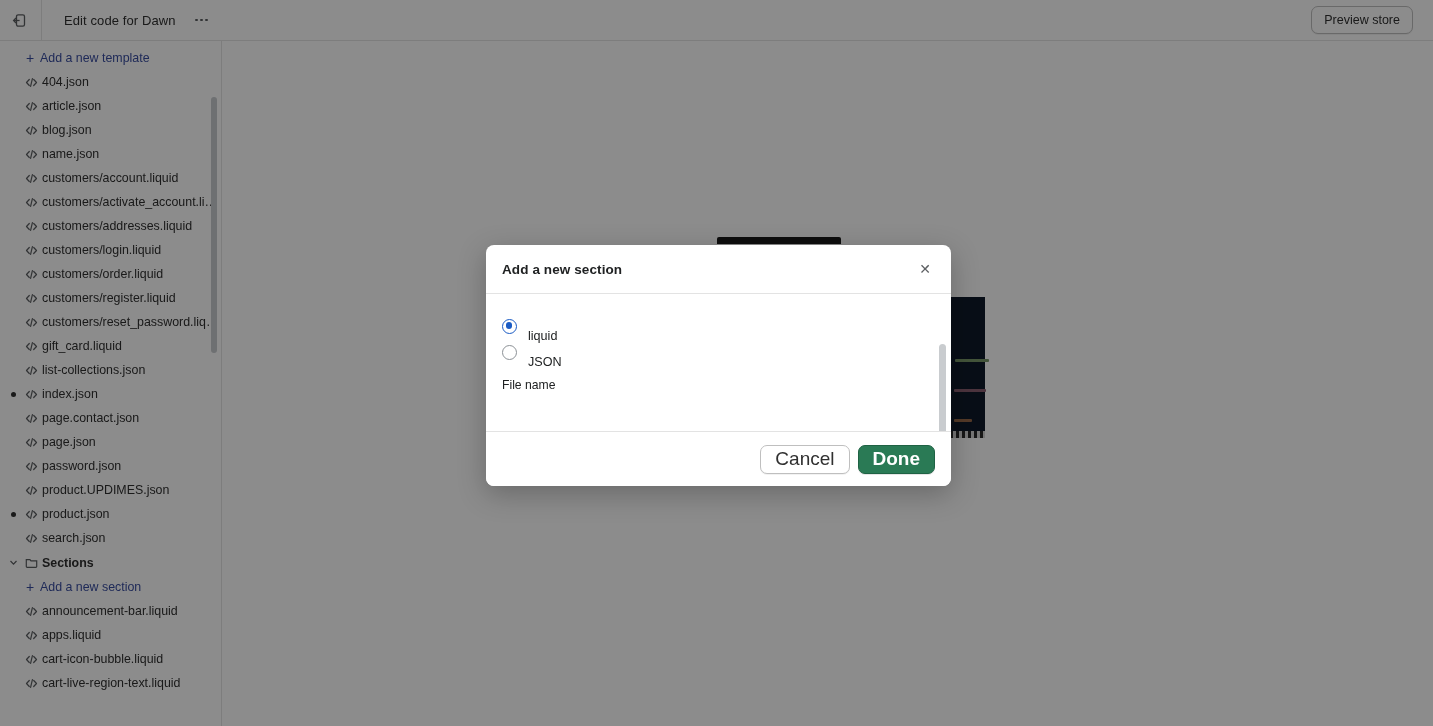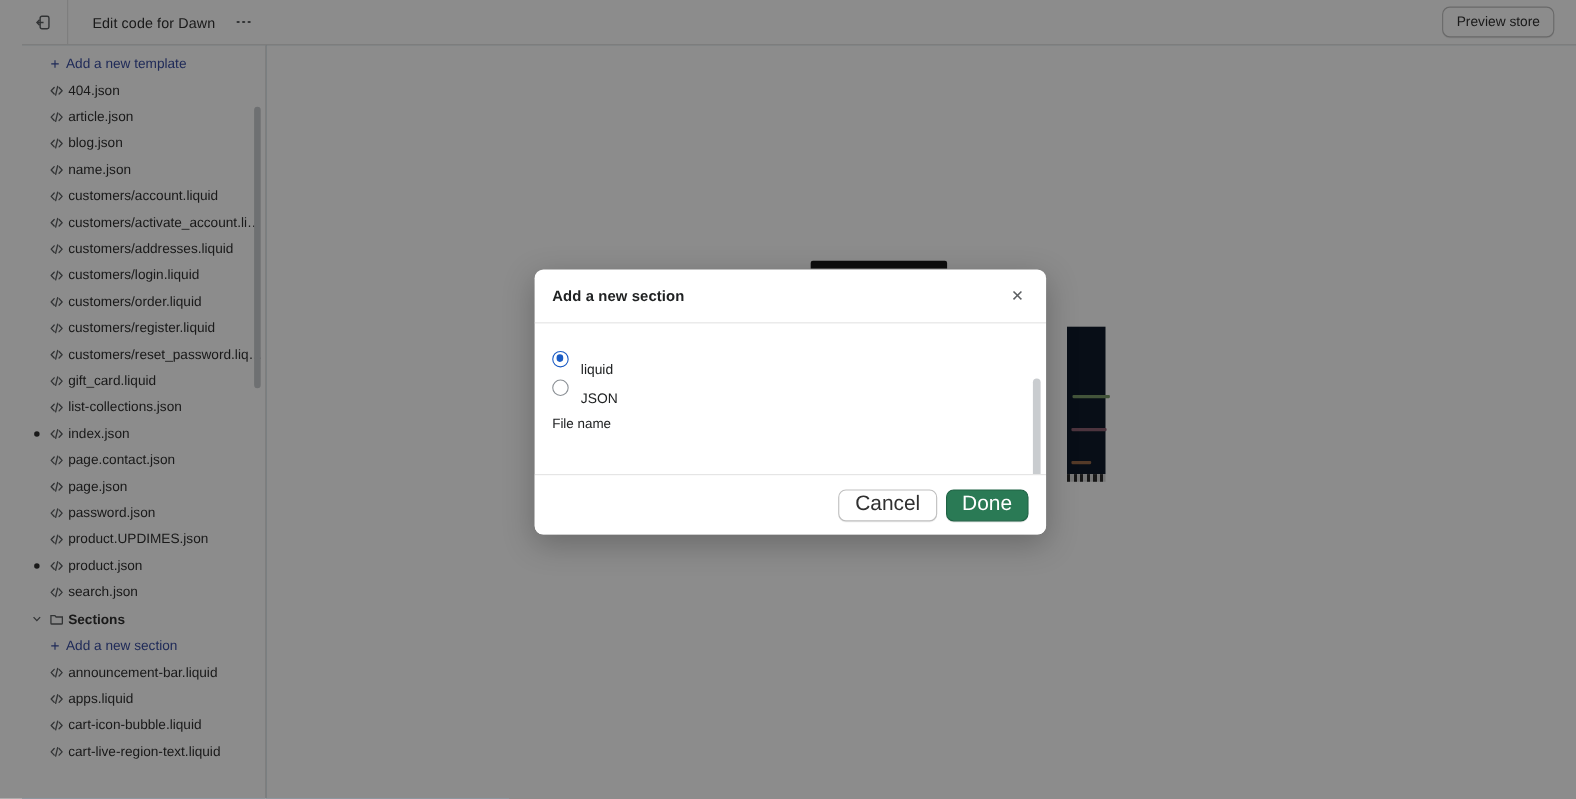--- a/index.html
+++ b/index.html
@@ -10,21 +10,20 @@
     overflow: hidden;
     font-family: "Liberation Sans", sans-serif;
     background: #ffffff;
   }
 
   
   #app {
     position: absolute;
     inset: 0;
     background: #0c4a6e;
-    margin-left: 20px;
   }
 
   
   .topbar {
     position: absolute;
     top: 0; left: 0; right: 0;
     height: 41px;
     background: #ffffff;
     border-bottom: 1px solid #e3e3e3;
     display: flex;
@@ -335,20 +334,21 @@
     background: #ffffff;
     color: #303030;
     border: 1px solid #bfbfbf;
     box-shadow: 0 1px 0 rgba(0,0,0,0.05);
   }
   .btn-done {
     background: #2a7a55;
     color: #ffffff;
     border: 1px solid #1f6244;
     box-shadow: 0 1px 0 rgba(0,0,0,0.10);
+    font-weight: bold;
   }
 </style>
 </head>
 <body>
 
 <div id="app">
 
   <div class="topbar">
     <div class="topbar-exit">
       <svg width="17" height="17" viewBox="0 0 17 17" fill="none" stroke="#5c5f62" stroke-width="1.3">

